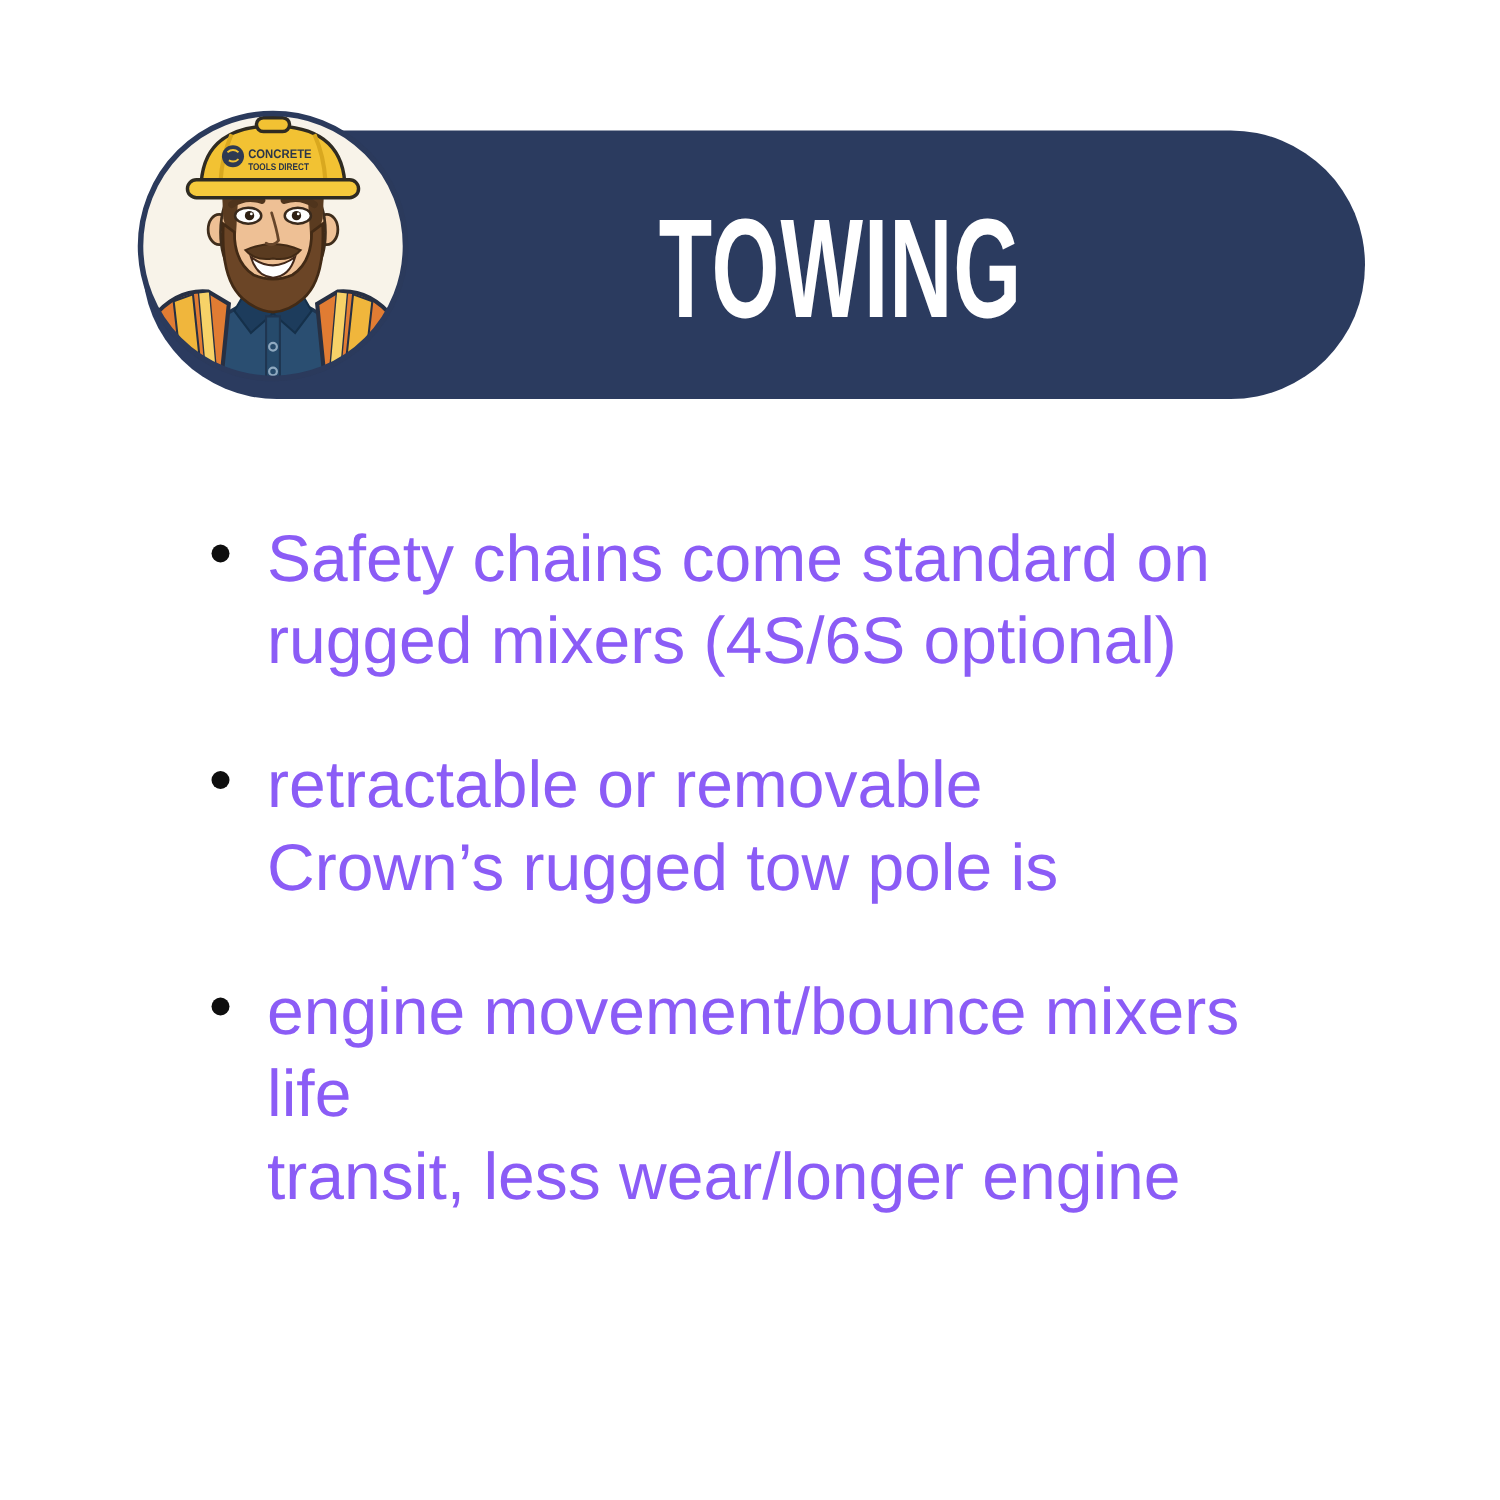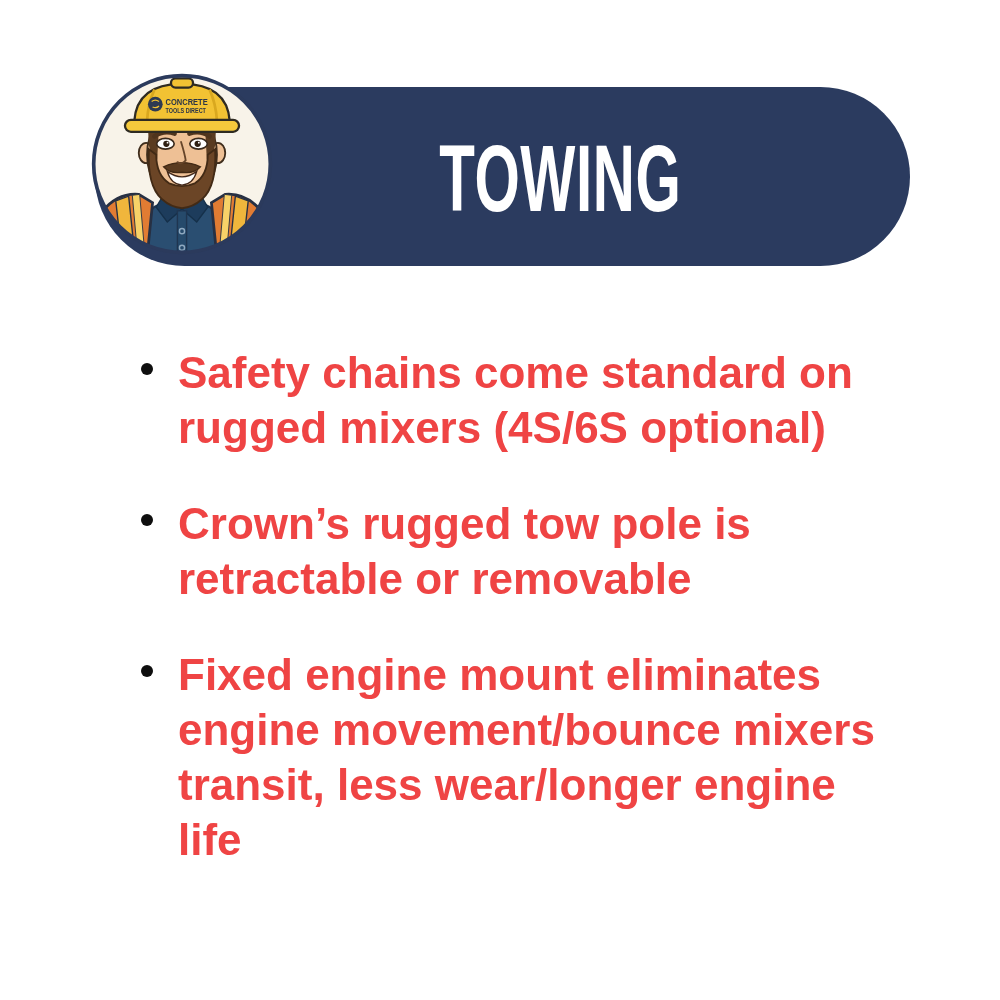--- a/index.html
+++ b/index.html
@@ -62,22 +62,22 @@
     flex: 0 0 auto;
     width: 12px; height: 12px;
     border-radius: 50%;
     background: #0e0e0e;
     margin-top: 18px;
     margin-right: 25px;
   }
   .bullet-lines {
     font-size: 44px;
     line-height: 55px;
-    font-weight: bold;
-    color: #ef4444;
+    font-weight: normal;
+    color: #8b5cf6;
   }
   .bullet-lines div { white-space: nowrap; }
 </style>
 </head>
 <body>
 
 <div class="canvas">
 
   <header class="banner">
     <span class="banner-title">TOWING</span>
@@ -172,28 +172,27 @@
     <li>
       <span class="bullet-dot"></span>
       <div class="bullet-lines">
         <div>Safety chains come standard on</div>
         <div>rugged mixers (4S/6S optional)</div>
       </div>
     </li>
     <li>
       <span class="bullet-dot"></span>
       <div class="bullet-lines">
+        <div>retractable or removable</div>
         <div>Crown’s rugged tow pole is</div>
-        <div>retractable or removable</div>
       </div>
     </li>
     <li>
       <span class="bullet-dot"></span>
       <div class="bullet-lines">
-        <div>Fixed engine mount eliminates</div>
         <div>engine movement/bounce mixers</div>
+        <div>life</div>
         <div>transit, less wear/longer engine</div>
-        <div>life</div>
       </div>
     </li>
   </ul>
 
 </div>
 
 </body></html>

